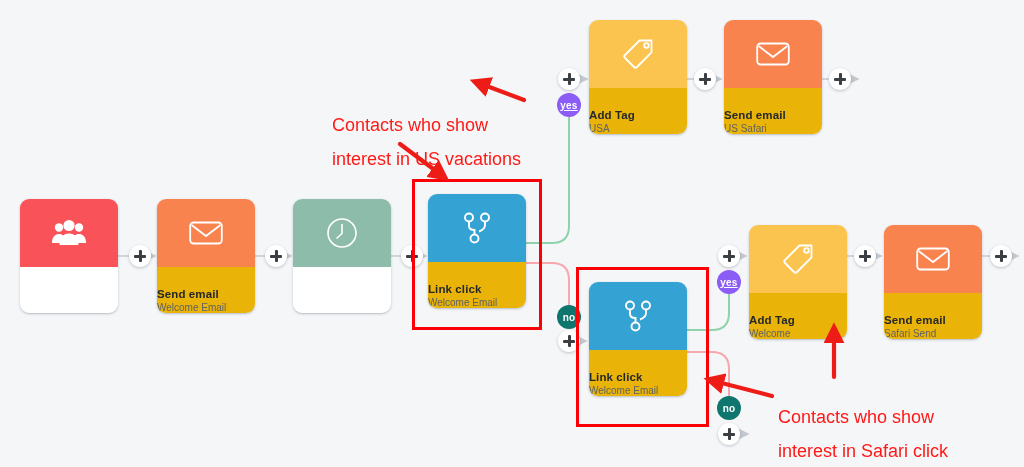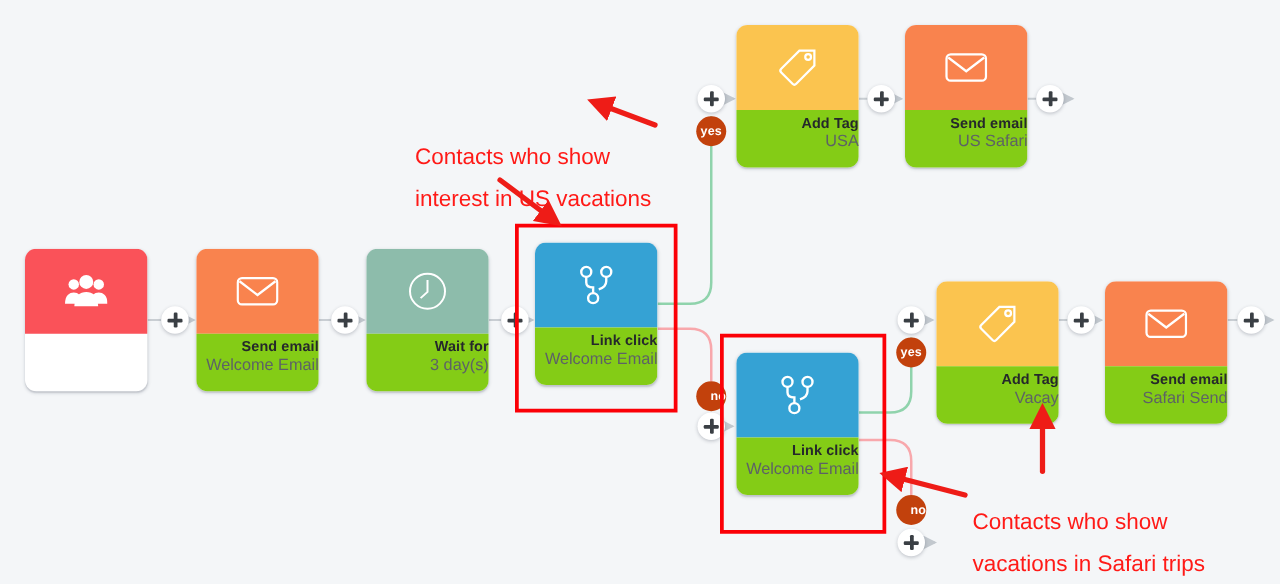--- a/index.html
+++ b/index.html
@@ -24,30 +24,30 @@
     box-shadow:0 1px 3px rgba(30,40,60,.18), 0 1px 1px rgba(30,40,60,.10);
     overflow:hidden;
     z-index:5;
   }
   .node .head{
     height:68px;
     display:flex;align-items:center;justify-content:center;
   }
   .node .body{
     height:46px;
-    display:flex;flex-direction:column;align-items:flex-end;justify-content:flex-start;
-    padding-top:4px;
-    background:#84cc16;
+    display:flex;flex-direction:column;align-items:flex-start;justify-content:flex-start;
+    padding-top:20px;
+    background:#eab308;
   }
   .node .title{
     font-size:11.5px;font-weight:bold;color:#25282b;
     letter-spacing:.1px;line-height:14px;white-space:nowrap;
   }
   .node .sub{
-    font-size:13px;color:#5d6266;line-height:13px;white-space:nowrap;
+    font-size:10px;color:#5d6266;line-height:13px;white-space:nowrap;
   }
   .node .head svg{display:block;}
 
   
   .plus{
     position:absolute;
     width:22px;height:22px;border-radius:50%;
     background:#ffffff;
     box-shadow:0 1px 3px rgba(30,40,60,.25);
     z-index:7;
@@ -60,22 +60,22 @@
 
   
   .badge{
     position:absolute;
     width:24px;height:24px;border-radius:50%;
     display:flex;align-items:center;justify-content:center;
     font-size:10px;font-weight:bold;color:#ffffff;
     z-index:6;
     letter-spacing:.2px;
   }
-  .badge.yes{background:#c2410c;}
-  .badge.no{background:#c2410c;justify-content:flex-end;}
+  .badge.yes{background:#8b5cf6;text-decoration:underline;}
+  .badge.no{background:#0f766e;}
 
   
   .hl{
     position:absolute;
     border:3px solid #fb0007;
     z-index:9;
     background:transparent;
   }
 
   
@@ -174,24 +174,20 @@
 
   <div class="node" style="left:293px;top:199px;">
     <div class="head" style="background:#8dbcab;">
       <span>
         <svg width="32" height="32" viewBox="0 0 32 32" fill="none" stroke="#fff" stroke-width="1.6">
           <circle cx="16" cy="16" r="14"></circle>
           <path d="M16,7 L16,16.5 L10.5,21.5"></path>
         </svg>
       </span>
     </div>
-    <div class="body">
-      <div class="title">Wait for</div>
-      <div class="sub">3 day(s)</div>
-    </div>
   </div>
 
   <div class="node" style="left:428px;top:194px;">
     <div class="head" style="background:#35a2d4;">
       <span>
         <svg width="30" height="32" viewBox="0 0 30 32" fill="none" stroke="#fff" stroke-width="1.9">
           <circle cx="7" cy="5.5" r="4"></circle>
           <circle cx="23" cy="5.5" r="4"></circle>
           <circle cx="12.5" cy="26.5" r="4"></circle>
           <path d="M7,9.5 L7,14 Q7,18 12.5,18 L12.5,22.5"></path>
@@ -257,21 +253,21 @@
     <div class="head" style="background:#fbc44f;">
       <span>
         <svg width="32" height="32" viewBox="0 0 32 32" fill="none" stroke="#fff" stroke-width="1.8">
           <path d="M17.5,2.5 L29.5,2.5 L29.5,14.5 L15,29 Q13.5,30.5 12,29 L3,20 Q1.5,18.5 3,17 Z"></path>
           <circle cx="24.5" cy="7.5" r="2.3"></circle>
         </svg>
       </span>
     </div>
     <div class="body">
       <div class="title">Add Tag</div>
-      <div class="sub">Vacay</div>
+      <div class="sub">Welcome</div>
     </div>
   </div>
 
   <div class="node" style="left:884px;top:225px;">
     <div class="head" style="background:#f9834e;">
       <span>
         <svg width="34" height="26" viewBox="0 0 34 26" fill="none" stroke="#fff" stroke-width="1.8">
           <rect x="1.2" y="2.5" width="31.6" height="21" rx="3.4"></rect>
           <path d="M2.6,5 L17,16 L31.4,5"></path>
         </svg>
@@ -310,21 +306,21 @@
 
   <div class="hl" style="left:412px;top:179px;width:124px;height:145px;"></div>
   <div class="hl" style="left:576px;top:267px;width:127px;height:154px;"></div>
 
   <div class="anno" style="left:332px;top:100px;">
     <div>Contacts who show</div>
     <div>interest in US vacations</div>
   </div>
   <div class="anno" style="left:778px;top:392px;">
     <div>Contacts who show</div>
-    <div>vacations in Safari trips</div>
+    <div>interest in Safari click</div>
   </div>
 
   <svg id="arrows" viewBox="0 0 1024 467">
     <defs>
       <marker id="redhead" markerWidth="5" markerHeight="5" refX="3.4" refY="2.5" orient="auto">
         <path d="M0,0 L5,2.5 L0,5 z" fill="#ee1c17"></path>
       </marker>
     </defs>
     <g stroke="#ee1c17" stroke-width="4.2" fill="none" stroke-linecap="round">
       <line x1="524" y1="100" x2="476" y2="82" marker-end="url(#redhead)"></line>

